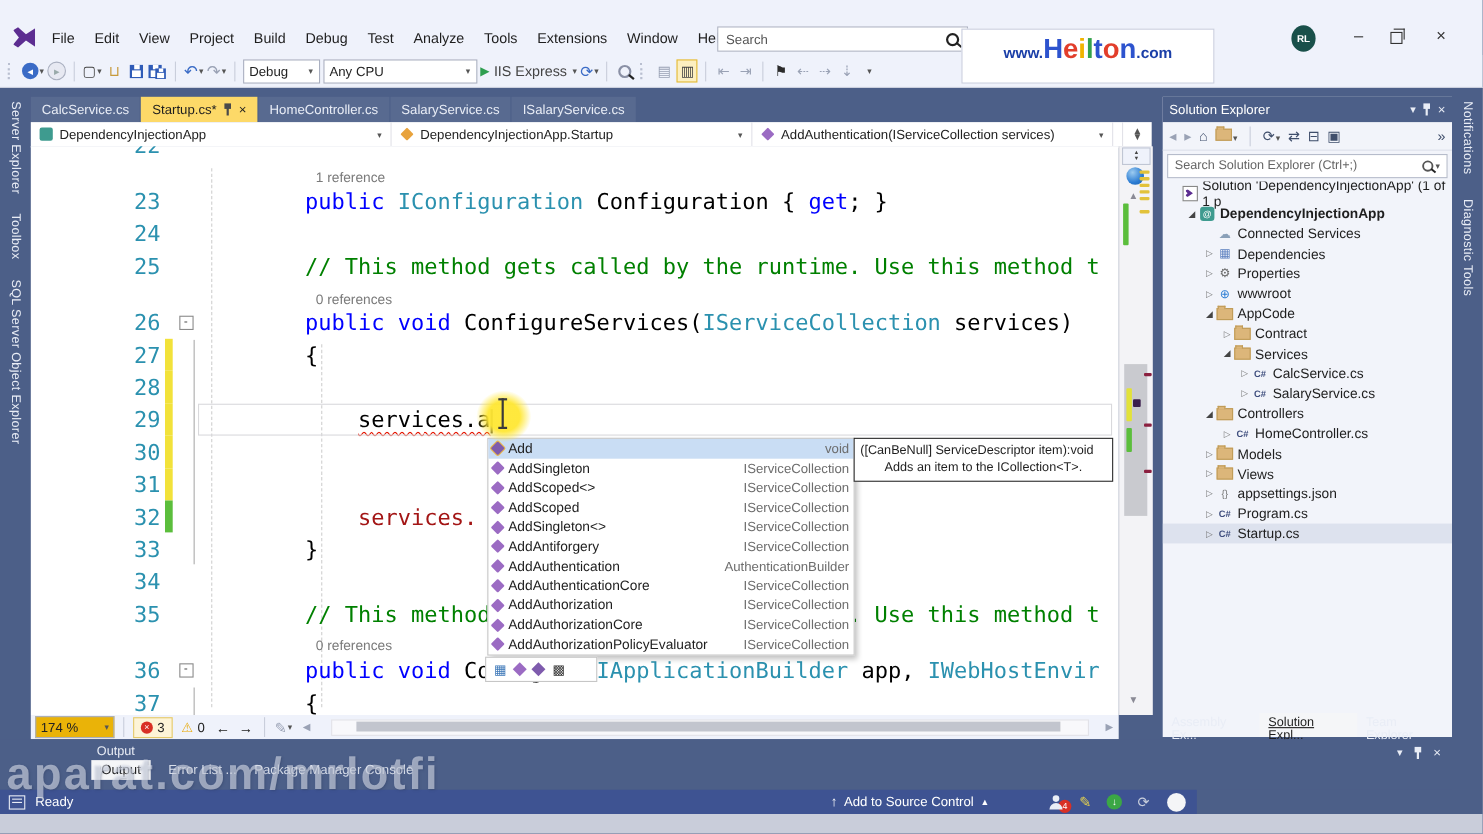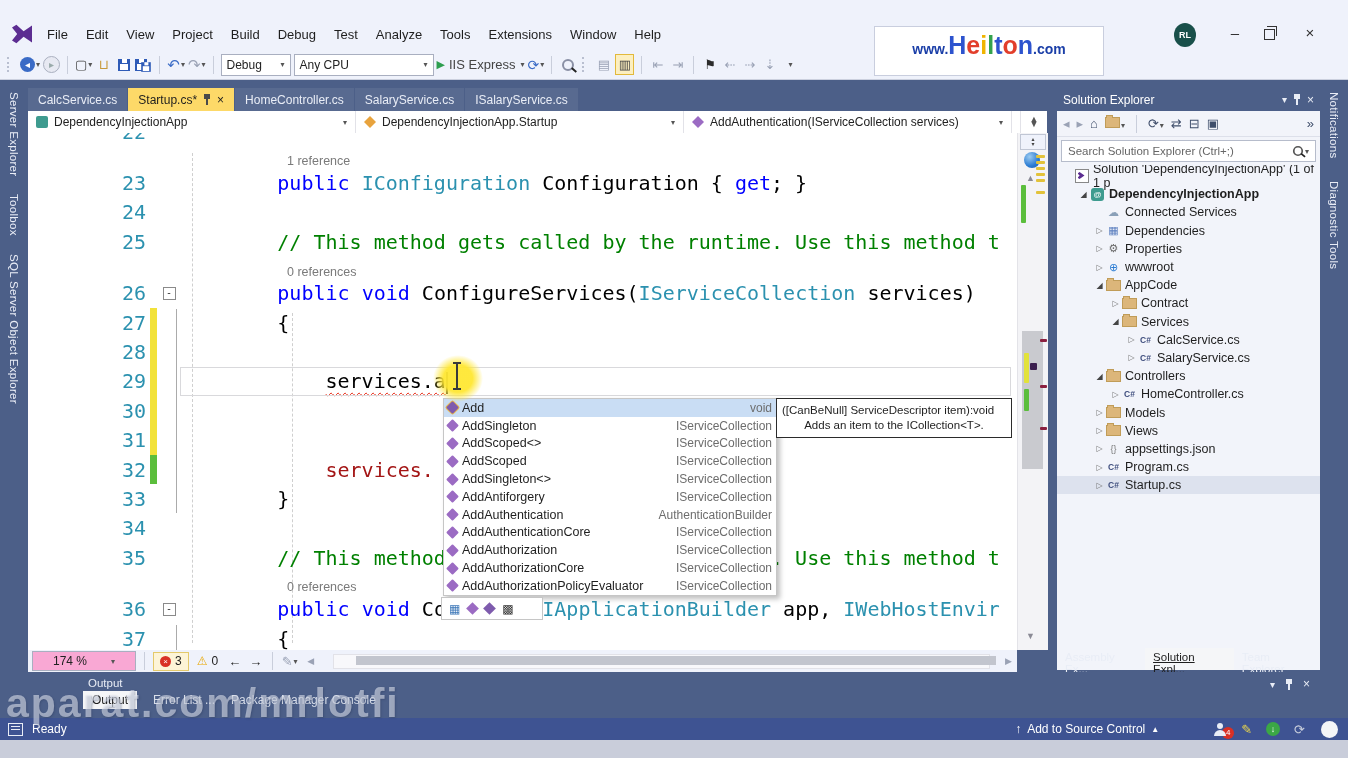--- a/index.html
+++ b/index.html
@@ -100,21 +100,21 @@
   .split-handle{position:absolute;left:2px;top:1px;width:24px;height:14px;background:#EFF2FB;border:1px solid #C0C6D4;
     display:flex;flex-direction:column;align-items:center;justify-content:center;font-size:6px;line-height:5px;color:#444;}
   .globe{position:absolute;left:6px;top:19px;width:16px;height:16px;border-radius:50%;
     background:radial-gradient(circle at 35% 30%,#9CCBF0 0%,#2B7CD3 60%,#1B5FA8 100%);}
   .sarrow{position:absolute;left:8px;color:#8a8a95;font-size:9px;}
   .vmark{position:absolute;border-radius:1px;}
   .vthumb{position:absolute;left:4px;top:198px;width:21px;height:138px;background:#C9CACF;}
 
   
   .ebar{position:absolute;left:28px;top:650px;width:989px;height:22px;background:#EFF2FB;display:flex;align-items:center;font-size:12px;color:#222;gap:4px;padding-left:4px;box-sizing:border-box;}
-  .zoombox{width:62px;height:18px;background:#f9a8d4;border:1px solid #A9AFC0;display:flex;align-items:center;justify-content:space-between;padding:0 20px;}
+  .zoombox{width:62px;height:18px;background:#eab308;border:1px solid #A9AFC0;display:flex;align-items:center;justify-content:space-between;padding:0 4px;}
   .errbox{display:flex;align-items:center;gap:4px;background:#FDF4D7;border:1px solid #E4C96B;height:17px;padding:0 6px;}
   .errdot{width:11px;height:11px;border-radius:50%;background:#D93025;color:#fff;font-size:8px;display:flex;align-items:center;justify-content:center;}
   .warnbox{display:flex;align-items:center;gap:4px;padding:0 4px;}
   .warn-ico{color:#E8A700;font-size:12px;}
   .hscroll{flex:1;height:13px;background:#F8F8FB;border:1px solid #E2E2E8;margin:0 6px 0 10px;position:relative;}
   .hthumb{position:absolute;left:22px;top:1px;height:9px;width:640px;background:#C2C5CE;}
 
   
   .sepanel{position:absolute;left:1057px;top:88px;width:263px;height:582px;background:#F2F4FA;display:flex;flex-direction:column;}
   .se-title{height:23px;background:#4C5F88;color:#fff;font-size:12px;display:flex;align-items:center;padding:0 6px;gap:6px;flex:none;}
@@ -171,21 +171,21 @@
   .ibeam::after{bottom:0;}
 
   
   .outpanel{position:absolute;left:0;top:672px;width:1320px;height:46px;background:#4C5F88;}
   .out-title{position:absolute;left:88px;top:5px;color:#E9EDF6;font-size:11.5px;}
   .out-icons{position:absolute;right:10px;top:5px;display:flex;gap:10px;color:#E9EDF6;font-size:10px;align-items:center;}
   .out-tabs{position:absolute;left:83px;top:21px;display:flex;gap:16px;font-size:12px;color:#D8DEEA;}
   .outtab.active{background:#F5F6F8;color:#1e1e1e;padding:2px 9px;margin:-2px 0;}
 
   
-  .statusbar{position:absolute;left:0;top:718px;width:1348px;height:22px;background:#3E5392;color:#fff;font-size:12px;
+  .statusbar{position:absolute;left:0;top:718px;width:1088px;height:22px;background:#3E5392;color:#fff;font-size:12px;
     display:flex;align-items:center;z-index:30;}
   .doc-ico{width:13px;height:11px;border:1.5px solid #E9EDF6;margin:0 9px 0 8px;position:relative;}
   .doc-ico::after{content:"";position:absolute;left:2px;top:2px;right:2px;height:1px;background:#E9EDF6;box-shadow:0 3px 0 #E9EDF6;}
   .sb-right{margin-left:auto;display:flex;align-items:center;gap:14px;padding-right:10px;}
   .sb-src{display:flex;align-items:center;gap:6px;margin-right:40px;}
   .person{width:14px;height:13px;position:relative;}
   .person::before{content:"";position:absolute;left:4px;top:0;width:6px;height:6px;border-radius:50%;background:#E9EDF6;}
   .person::after{content:"";position:absolute;left:1px;bottom:0;width:12px;height:6px;border-radius:6px 6px 0 0;background:#E9EDF6;}
   .badge{position:absolute;right:-7px;bottom:-3px;width:12px;height:12px;border-radius:50%;background:#D93025;color:#fff;
     font-size:8px;display:flex;align-items:center;justify-content:center;}
@@ -214,20 +214,24 @@
         <span class="menu-item">Project</span>
         <span class="menu-item">Build</span>
         <span class="menu-item">Debug</span>
         <span class="menu-item">Test</span>
         <span class="menu-item">Analyze</span>
         <span class="menu-item">Tools</span>
         <span class="menu-item">Extensions</span>
         <span class="menu-item">Window</span>
         <span class="menu-item">Help</span>
       </div>
+    <div class="searchbox">
+      <span class="sp">Search</span>
+      <span class="mag"></span>
+    </div>
     <div class="avatar">RL</div>
     <span class="wbtn" style="left:1222px;">–</span>
     <span class="restore"></span>
     <span class="wbtn" style="left:1297px;">×</span>
     <div class="liveshare">
       <span class="ls-icon">↖</span>
       <span>Live Share</span>
     </div>
     <span class="fb2">☺</span>
   </div>

